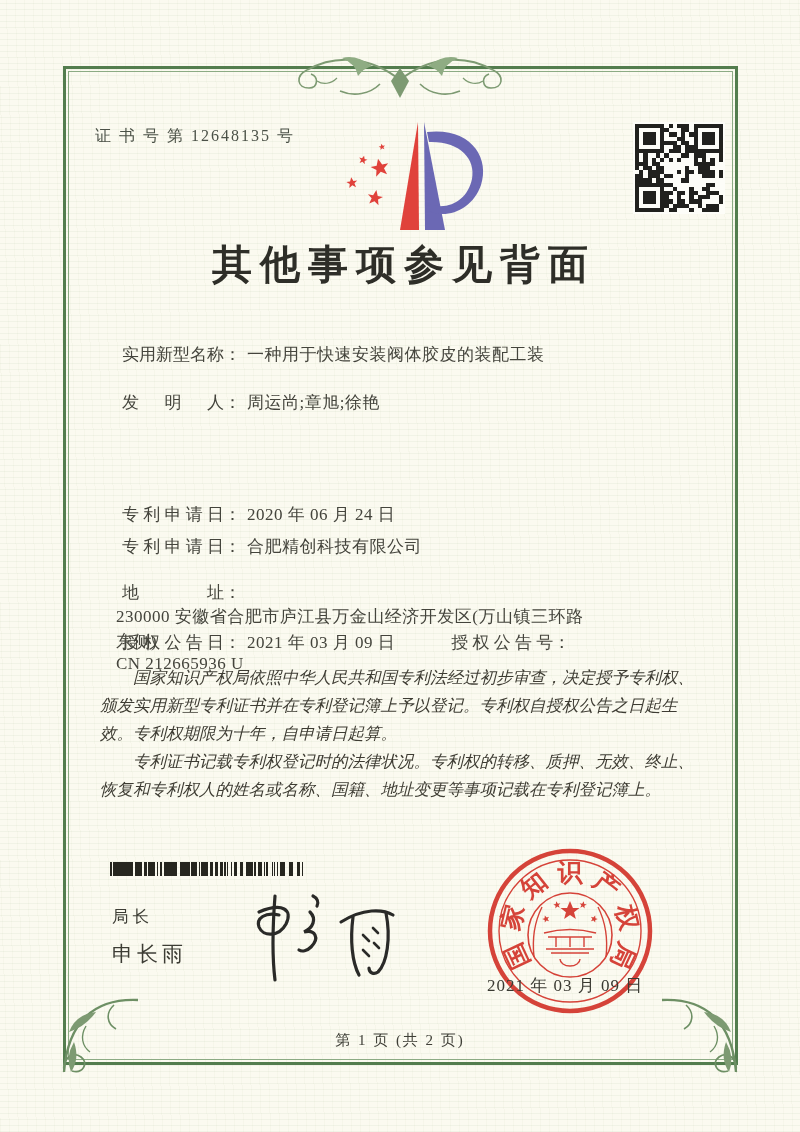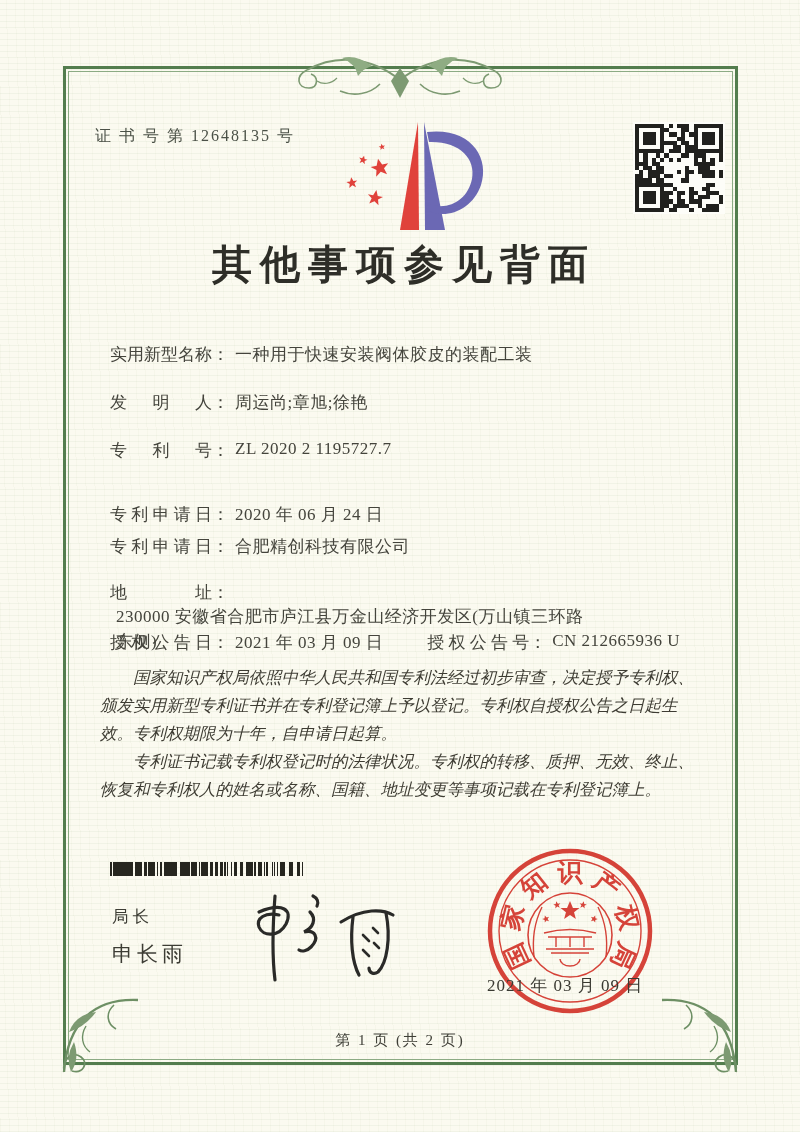--- a/index.html
+++ b/index.html
@@ -19,21 +19,21 @@
   #certno{position:absolute;left:95px;top:126px;font-size:16px;letter-spacing:2px;color:#4b5147;z-index:3;}
   #logo{position:absolute;left:330px;top:110px;width:165px;height:132px;z-index:3;}
   #qr{position:absolute;left:633px;top:122px;width:92px;height:92px;background:#fdfdf8;z-index:3;
       display:grid;grid-template-columns:repeat(21,1fr);grid-template-rows:repeat(21,1fr);padding:2px;box-sizing:border-box;}
   #qr div{width:100%;height:100%;}
   #qr .b{background:#21211e;}
   #title{position:absolute;left:0;top:237px;width:100%;text-align:center;font-size:40px;font-weight:700;
          letter-spacing:8px;padding-left:8px;box-sizing:border-box;color:#2e2e28;z-index:3;}
   
   .frow{position:absolute;left:110px;width:592px;font-size:17px;color:#44443c;z-index:3;}
-  .flabel{display:inline-block;width:102px;text-align:justify;text-align-last:justify;vertical-align:top;}
+  .flabel{display:inline-block;width:102px;text-align:justify;text-align-last:justify;vertical-align:top;margin-left:12px;}
   .fcolon{display:inline-block;vertical-align:top;}
   .fvalue{display:inline-block;vertical-align:top;letter-spacing:.5px;margin-left:6px;}
   .fvalue.wrap2{width:472px;line-height:25px;}
   .pair2{margin-left:44px;}
   
   #body-text{position:absolute;left:100px;top:664px;width:602px;z-index:3;color:#3e3c33;}
   #body-text p{margin:0;font-size:16.5px;line-height:28px;text-indent:2em;font-style:italic;
                font-family:"Liberation Serif","DejaVu Serif",serif;}
   
   #barcode{position:absolute;left:110px;top:862px;width:200px;height:14px;z-index:3;font-size:0;white-space:nowrap;overflow:hidden;}
@@ -556,23 +556,20 @@
       <div></div>
     </div>
 
   <div id="title">其他事项参见背面</div>
 
   <div class="frow" style="top:343px">
     <span class="flabel">实用新型名称</span><span class="fcolon">：</span><span class="fvalue">一种用于快速安装阀体胶皮的装配工装</span>
   </div>
   <div class="frow" style="top:391px">
     <span class="flabel">发明人</span><span class="fcolon">：</span><span class="fvalue">周运尚;章旭;徐艳</span>
-  </div>
-  <div class="frow" style="top:439px">
-    <span class="flabel">专利号</span><span class="fcolon">：</span><span class="fvalue">ZL 2020 2 1195727.7</span>
   </div>
   <div class="frow" style="top:503px">
     <span class="flabel">专利申请日</span><span class="fcolon">：</span><span class="fvalue">2020 年 06 月 24 日</span>
   </div>
   <div class="frow" style="top:535px">
     <span class="flabel">专利申请日</span><span class="fcolon">：</span><span class="fvalue">合肥精创科技有限公司</span>
   </div>
   <div class="frow" style="top:581px">
     <span class="flabel">地址</span><span class="fcolon">：</span><span class="fvalue wrap2">230000 安徽省合肥市庐江县万金山经济开发区(万山镇三环路东侧)</span>
   </div>

